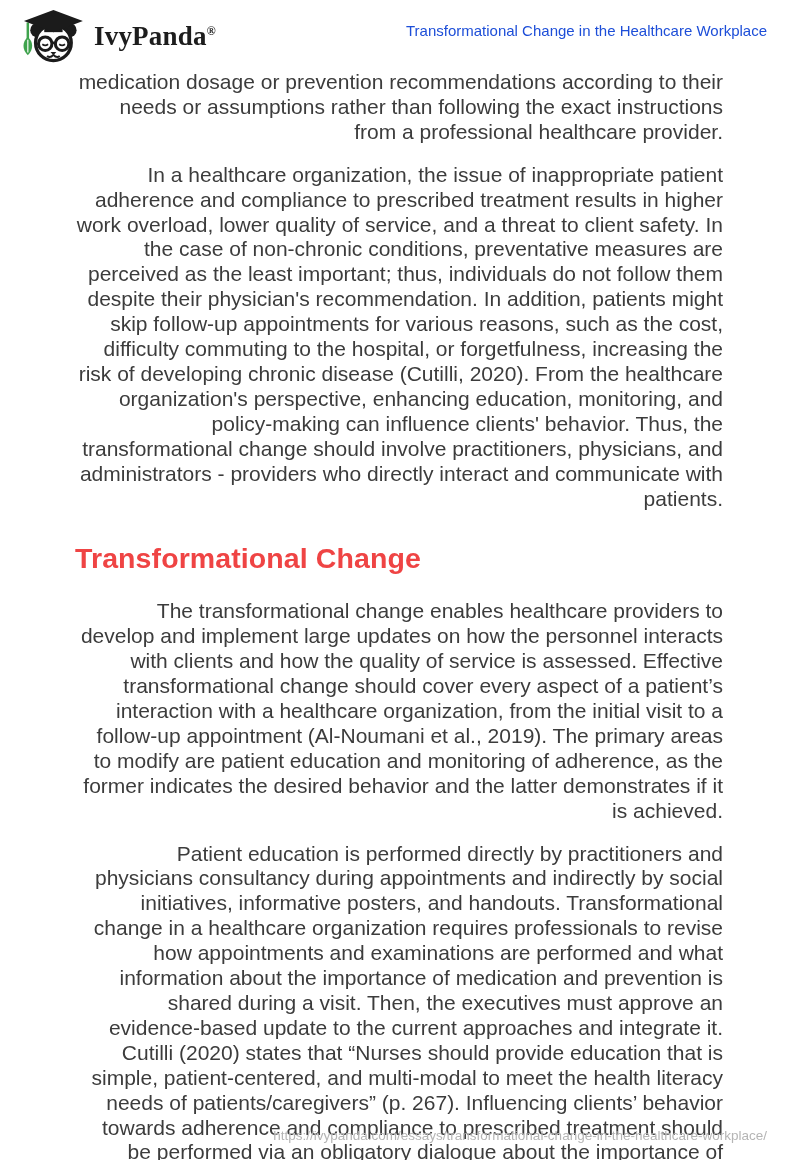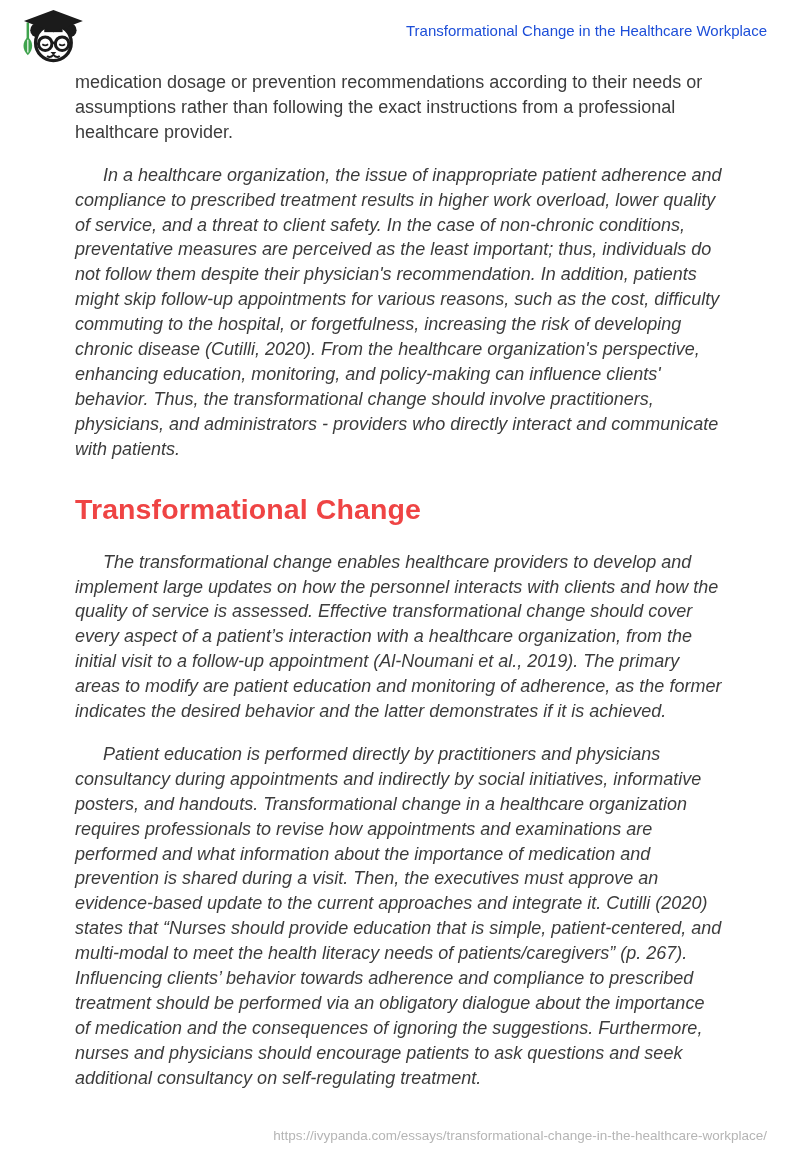--- a/index.html
+++ b/index.html
@@ -58,28 +58,27 @@
   }
   
   .content {
     position: absolute;
     top: 70px;
     left: 75px;
     width: 648px;
     color: #3c3c3c;
   }
   .para {
-    font-size: 18px;
+    font-size: 21px;
     line-height: 24.9px;
     margin: 0 0 18px 0;
-    text-align: left;
+    text-align: right;
   }
   .para.indent {
     text-indent: 28px;
-    font-style: italic;
   }
   .section-heading {
     font-size: 28.5px;
     line-height: 34px;
     font-weight: 700;
     color: #ef4444;
     margin: 30px 0 24px 0;
     letter-spacing: 0.1px;
   }
   
@@ -122,20 +121,21 @@
           <circle cx="49.5" cy="37" r="7" fill="#ffffff" stroke="#1b1b1b" stroke-width="3.2"></circle>
           <path d="M38.5 36 L43.5 36" stroke="#1b1b1b" stroke-width="2.6" fill="none"></path>
           <path d="M29 37.5 q3 2.2 6 0" stroke="#1b1b1b" stroke-width="1.8" fill="none"></path>
           <path d="M46.5 37.5 q3 2.2 6 0" stroke="#1b1b1b" stroke-width="1.8" fill="none"></path>
 
           <path d="M37.5 45.5 h6 l-3 3.4 z" fill="#1b1b1b"></path>
           <path d="M40.5 48.6 q-3.4 3.8 -6.6 1.2" stroke="#1b1b1b" stroke-width="2" fill="none"></path>
           <path d="M40.5 48.6 q3.4 3.8 6.6 1.2" stroke="#1b1b1b" stroke-width="2" fill="none"></path>
         </svg>
       </span>
+      <span class="brand-text"><span>IvyPanda</span><sup>®</sup></span>
     </div>
     <div class="doc-title">Transformational Change in the Healthcare Workplace</div>
   </header>
 
   <main class="content">
     <p class="para">medication dosage or prevention recommendations according to their needs or assumptions rather than following the exact instructions from a professional healthcare provider.</p>
     <p class="para indent">In a healthcare organization, the issue of inappropriate patient adherence and compliance to prescribed treatment results in higher work overload, lower quality of service, and a threat to client safety. In the case of non-chronic conditions, preventative measures are perceived as the least important; thus, individuals do not follow them despite their physician's recommendation. In addition, patients might skip follow-up appointments for various reasons, such as the cost, difficulty commuting to the hospital, or forgetfulness, increasing the risk of developing chronic disease (Cutilli, 2020). From the healthcare organization's perspective, enhancing education, monitoring, and policy-making can influence clients' behavior. Thus, the transformational change should involve practitioners, physicians, and administrators - providers who directly interact and communicate with patients.</p>
     <h2 class="section-heading">Transformational Change</h2>
     <p class="para indent">The transformational change enables healthcare providers to develop and implement large updates on how the personnel interacts with clients and how the quality of service is assessed. Effective transformational change should cover every aspect of a patient’s interaction with a healthcare organization, from the initial visit to a follow-up appointment (Al-Noumani et al., 2019). The primary areas to modify are patient education and monitoring of adherence, as the former indicates the desired behavior and the latter demonstrates if it is achieved.</p>
     <p class="para indent">Patient education is performed directly by practitioners and physicians consultancy during appointments and indirectly by social initiatives, informative posters, and handouts. Transformational change in a healthcare organization requires professionals to revise how appointments and examinations are performed and what information about the importance of medication and prevention is shared during a visit. Then, the executives must approve an evidence-based update to the current approaches and integrate it. Cutilli (2020) states that “Nurses should provide education that is simple, patient-centered, and multi-modal to meet the health literacy needs of patients/caregivers” (p. 267). Influencing clients’ behavior towards adherence and compliance to prescribed treatment should be performed via an obligatory dialogue about the importance of medication and the consequences of ignoring the suggestions. Furthermore, nurses and physicians should encourage patients to ask questions and seek additional consultancy on self-regulating treatment.</p>

